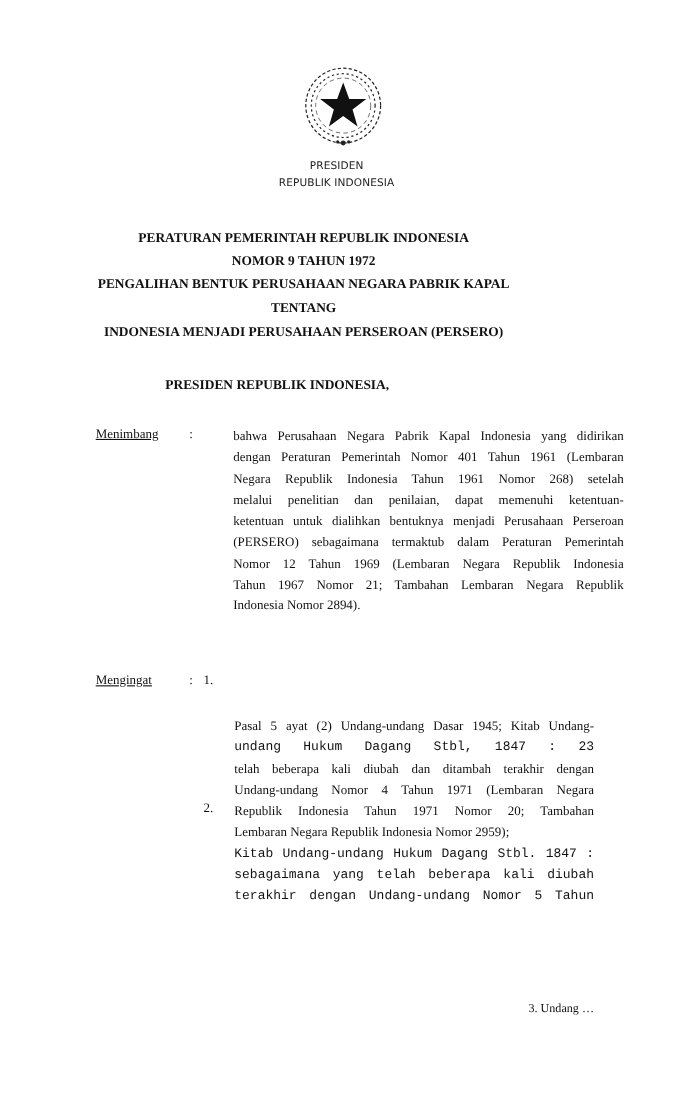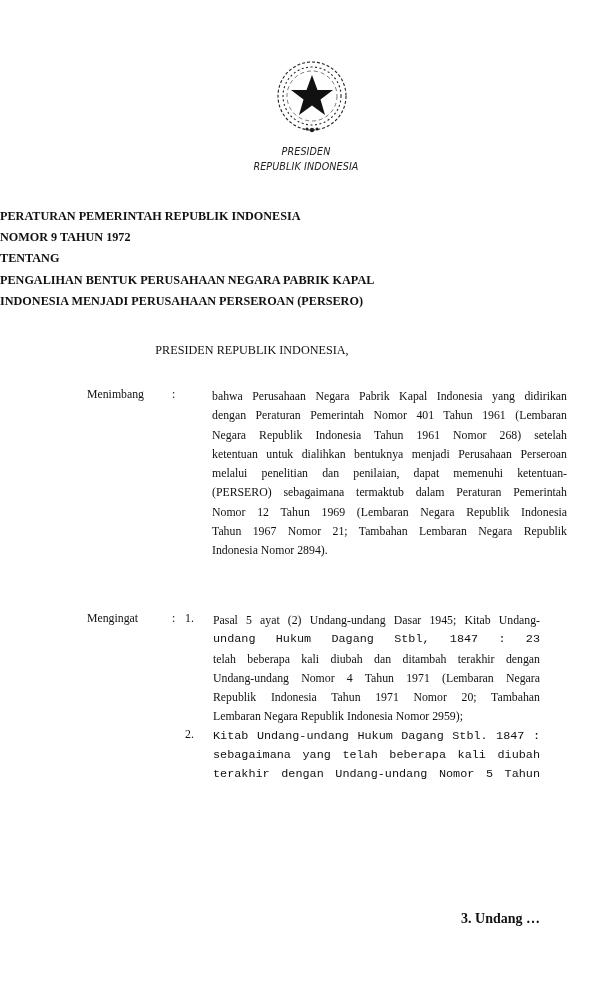--- a/index.html
+++ b/index.html
@@ -1,34 +1,34 @@
 <!DOCTYPE html>
 <html><head>
 <meta charset="utf-8">
 <style>
   html, body { margin:0; padding:0; background:#ffffff; }
   body { width:612px; height:1008px; position:relative; overflow:hidden;
          font-family:"Liberation Serif", "DejaVu Serif", serif; color:#111; }
   .emblem { position:absolute; left:272px; top:58px; width:80px; height:78px; }
   .emblem-cap { position:absolute; left:0; width:612px; text-align:center;
                 font-family:"DejaVu Sans","Liberation Sans",sans-serif; font-size:9.6px;
-                letter-spacing:0.1px; color:#222;font-style:italic; }
-  .title-block { position:absolute; left:0; top:206px; width:552px; }
+                letter-spacing:0.1px; color:#222; }
+  .title-block { position:absolute; left:0; top:206px; width:552px; text-align:center; }
   .title-line { font-weight:bold; font-size:12.2px; line-height:21.2px; height:21.2px; }
   .president { position:absolute; left:0; top:343px; width:504px; text-align:center;
-               font-weight:normal; font-size:12.2px; }
+               font-weight:bold; font-size:12.2px; }
   .section { position:absolute; left:87px; width:455px; font-size:11.8px; }
-  .label { position:absolute; left:0; top:0; }
+  .label { position:absolute; left:0; top:0;text-decoration:underline; }
   .colon { position:absolute; left:85px; top:0; }
   .body { position:absolute; left:98px; width:355px; line-height:19.3px; text-align:justify;margin-left:27px; }
   .line { display:block; text-align:justify; text-align-last:justify; height:19.3px; white-space:nowrap; }
   .line.last { text-align-last:left; }
   .num { position:absolute; left:98px; }
-  .item-body { position:absolute; left:126px; width:327px; line-height:19.3px; }
-  .continuation { position:absolute; right:72px; top:911px; font-size:14px;font-weight:bold; }
+  .item-body { position:absolute; left:126px; width:327px; line-height:19.3px;margin-top:40px; }
+  .continuation { position:absolute; right:72px; top:911px; font-size:11px; }
 </style>
 </head>
 <body>
 
 <div class="emblem">
   <svg width="80" height="78" viewBox="0 0 80 78">
     <g fill="none" stroke="#222" stroke-width="1.1">
       <circle cx="40" cy="38" r="34" stroke-dasharray="3 2"></circle>
       <circle cx="40" cy="38" r="29" stroke-dasharray="2 2.5"></circle>
       <circle cx="40" cy="38" r="25" stroke-width="0.6" stroke-dasharray="4 3"></circle>
@@ -40,36 +40,36 @@
       <circle cx="45" cy="71" r="1.5"></circle>
     </g>
   </svg>
 </div>
 <div class="emblem-cap" style="top:146px;">PRESIDEN</div>
 <div class="emblem-cap" style="top:161px;">REPUBLIK INDONESIA</div>
 
 <div class="title-block">
   <div class="title-line">PERATURAN PEMERINTAH REPUBLIK INDONESIA</div>
   <div class="title-line">NOMOR 9 TAHUN 1972</div>
+  <div class="title-line">PENGALIHAN BENTUK PERUSAHAAN NEGARA PABRIK KAPAL</div>
   <div class="title-line">TENTANG</div>
-  <div class="title-line">PENGALIHAN BENTUK PERUSAHAAN NEGARA PABRIK KAPAL</div>
   <div class="title-line">INDONESIA MENJADI PERUSAHAAN PERSEROAN (PERSERO)</div>
 </div>
 
 <div class="president">PRESIDEN REPUBLIK INDONESIA,</div>
 
 <div class="section" style="top:387px;">
   <span class="label">Menimbang</span>
   <span class="colon">:</span>
   <div class="body">
     <span class="line" style="white-space: normal; overflow: hidden;">bahwa Perusahaan Negara Pabrik Kapal Indonesia yang didirikan</span>
     <span class="line" style="white-space: normal; overflow: hidden;">dengan Peraturan Pemerintah  Nomor 401 Tahun 1961 (Lembaran</span>
     <span class="line" style="white-space: normal; overflow: hidden;">Negara Republik Indonesia Tahun 1961 Nomor 268) setelah</span>
+    <span class="line" style="white-space: normal; overflow: hidden;">melalui penelitian dan penilaian, dapat memenuhi ketentuan-</span>
     <span class="line" style="white-space: normal; overflow: hidden;">ketentuan untuk dialihkan bentuknya menjadi Perusahaan Perseroan</span>
-    <span class="line" style="white-space: normal; overflow: hidden;">melalui penelitian dan penilaian, dapat memenuhi ketentuan-</span>
     <span class="line" style="white-space: normal; overflow: hidden;">(PERSERO) sebagaimana termaktub dalam Peraturan Pemerintah</span>
     <span class="line" style="white-space: normal; overflow: hidden;">Nomor 12 Tahun 1969 (Lembaran Negara Republik Indonesia</span>
     <span class="line" style="white-space: normal; overflow: hidden;">Tahun 1967 Nomor 21; Tambahan Lembaran  Negara Republik</span>
     <span class="line last">Indonesia Nomor 2894).</span>
   </div>
 </div>
 
 <div class="section" style="top:611px;">
   <span class="label">Mengingat</span>
   <span class="colon">:</span>

